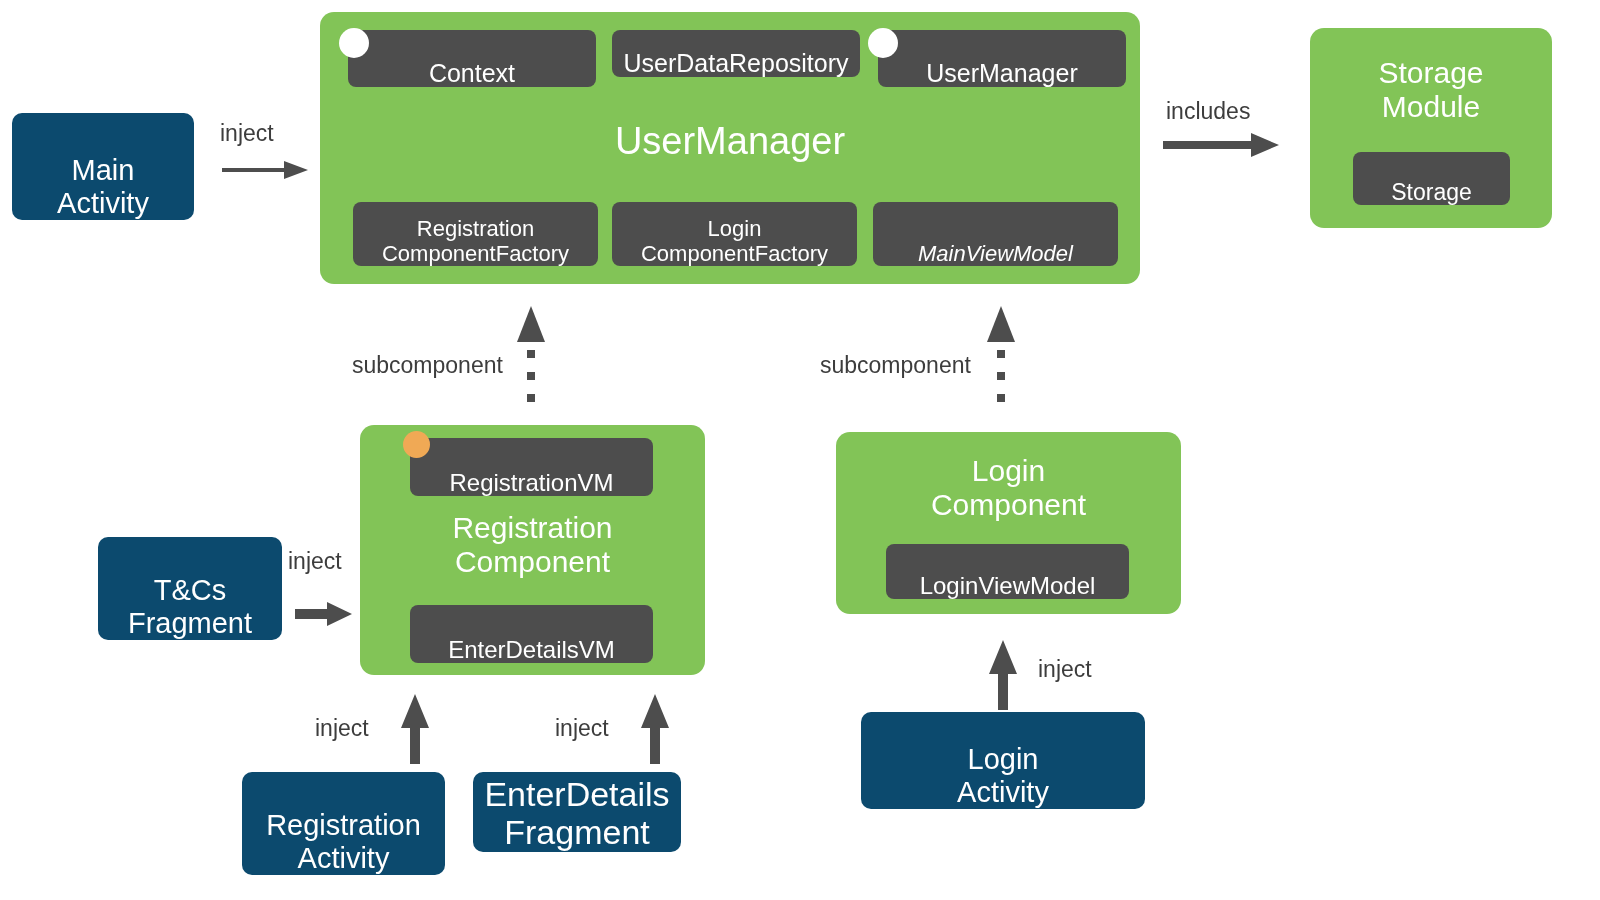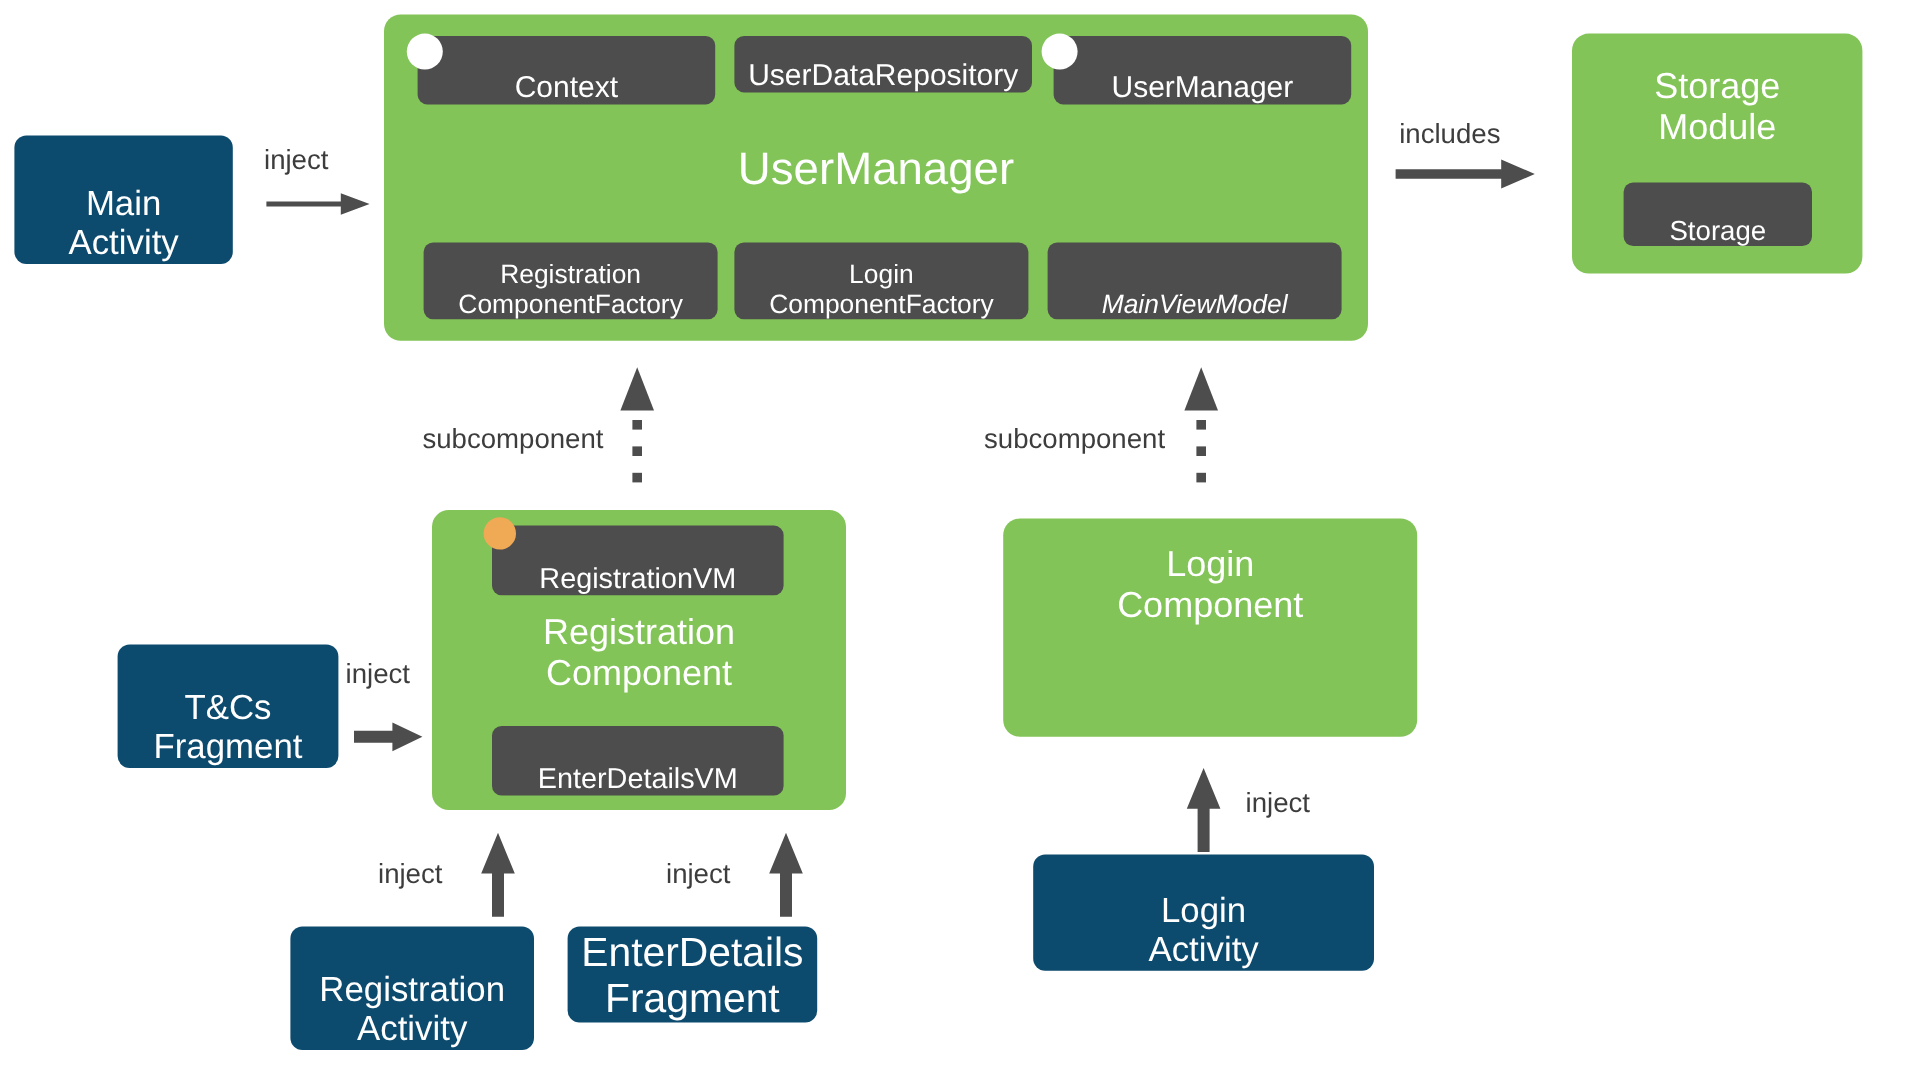--- a/index.html
+++ b/index.html
@@ -193,20 +193,23 @@
   </div>
 
   <div class="node green" style="left:473px; top:772px; width:208px; height:80px; font-size:34px;">
     <span>EnterDetails
 Fragment</span>
   </div>
 
   <div class="container" style="left:836px; top:432px; width:345px; height:182px;">
     <div class="container-title" style="top:22px; font-size:30px;">Login
 Component</div>
+    <div class="node dark" style="left:50px; top:112px; width:243px; height:55px; font-size:24px;">
+      <span>LoginViewModel</span>
+    </div>
   </div>
 
   <div class="edge-label" style="left:1038px; top:656px;">inject</div>
   <svg class="arrow-svg" style="left:988px; top:640px;" width="32" height="72" viewBox="0 0 32 72">
     <path d="M15,0 L29,34 L20,34 L20,70 L10,70 L10,34 L1,34 Z" fill="#4D4D4D"></path>
   </svg>
 
   <div class="node green" style="left:861px; top:712px; width:284px; height:97px; font-size:29px;">
     <span>Login
 Activity</span>

